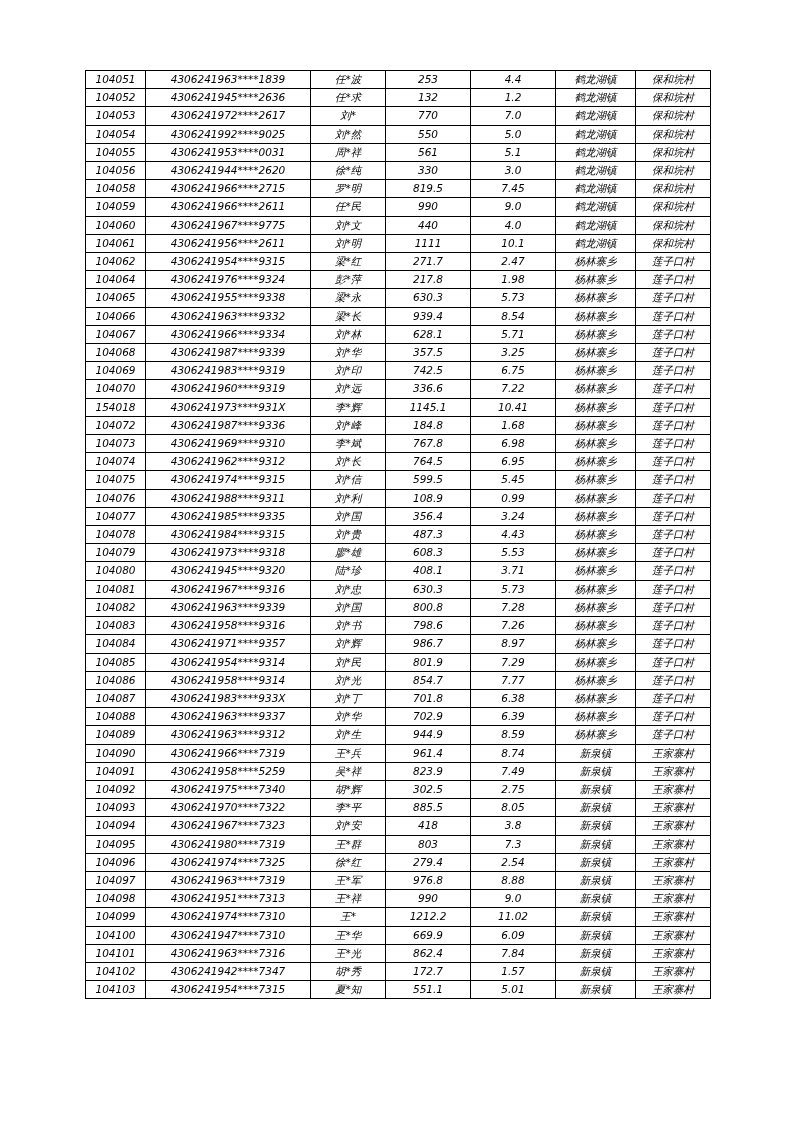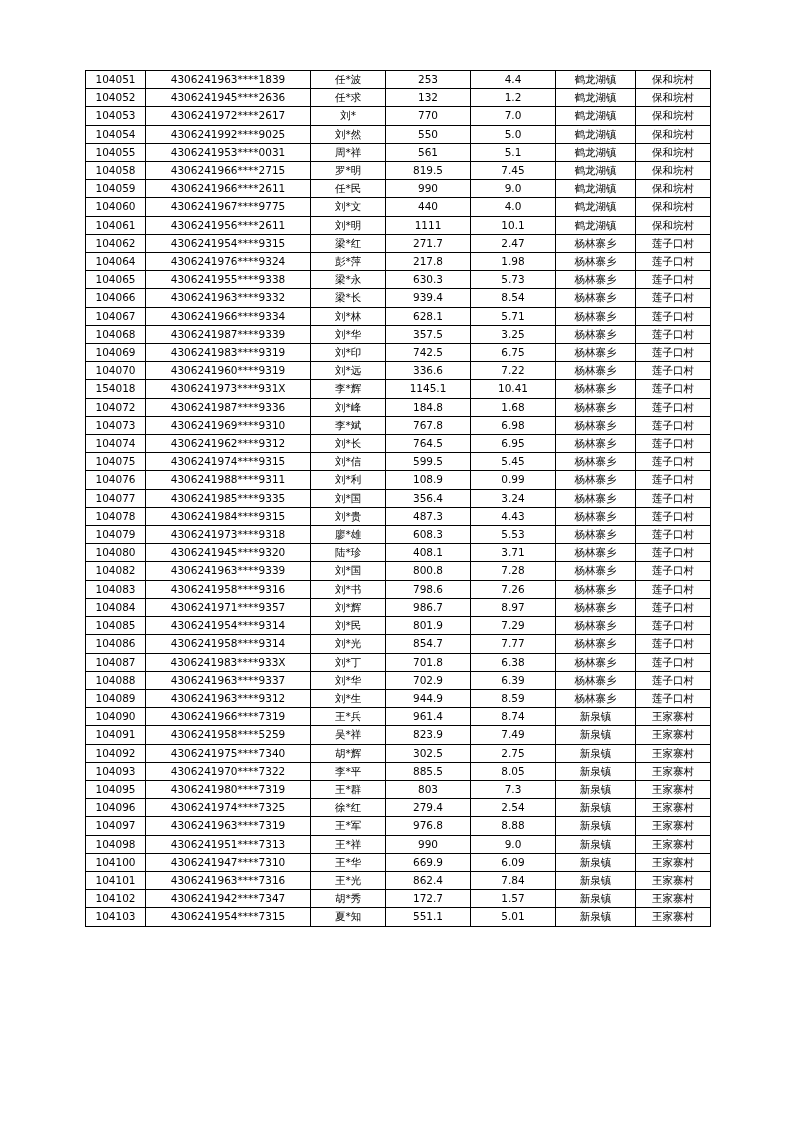--- a/index.html
+++ b/index.html
@@ -14,20 +14,21 @@
     background: #ffffff;
     font-family: "DejaVu Sans", "Liberation Sans", sans-serif;
     color: #000000;
   }
   table.records {
     position: absolute;
     left: 85px;
     top: 70px;
     border-collapse: collapse;
     table-layout: fixed;
+    font-style: italic;
   }
   table.records td {
     border: 1px solid #000000;
     font-size: 10.5px;
     text-align: center;
     vertical-align: middle;
     height: 17.2px;
     line-height: 17.2px;
     padding: 0;
     white-space: nowrap;
@@ -95,20 +96,29 @@
         <tr>
           <td>104055</td>
           <td>4306241953****0031</td>
           <td>周*祥</td>
           <td>561</td>
           <td>5.1</td>
           <td>鹤龙湖镇</td>
           <td>保和垸村</td>
         </tr>
         <tr>
+          <td>104056</td>
+          <td>4306241944****2620</td>
+          <td>徐*纯</td>
+          <td>330</td>
+          <td>3.0</td>
+          <td>鹤龙湖镇</td>
+          <td>保和垸村</td>
+        </tr>
+        <tr>
           <td>104058</td>
           <td>4306241966****2715</td>
           <td>罗*明</td>
           <td>819.5</td>
           <td>7.45</td>
           <td>鹤龙湖镇</td>
           <td>保和垸村</td>
         </tr>
         <tr>
           <td>104059</td>
@@ -293,20 +303,29 @@
         <tr>
           <td>104080</td>
           <td>4306241945****9320</td>
           <td>陆*珍</td>
           <td>408.1</td>
           <td>3.71</td>
           <td>杨林寨乡</td>
           <td>莲子口村</td>
         </tr>
         <tr>
+          <td>104081</td>
+          <td>4306241967****9316</td>
+          <td>刘*忠</td>
+          <td>630.3</td>
+          <td>5.73</td>
+          <td>杨林寨乡</td>
+          <td>莲子口村</td>
+        </tr>
+        <tr>
           <td>104082</td>
           <td>4306241963****9339</td>
           <td>刘*国</td>
           <td>800.8</td>
           <td>7.28</td>
           <td>杨林寨乡</td>
           <td>莲子口村</td>
         </tr>
         <tr>
           <td>104083</td>
@@ -401,20 +420,29 @@
         <tr>
           <td>104093</td>
           <td>4306241970****7322</td>
           <td>李*平</td>
           <td>885.5</td>
           <td>8.05</td>
           <td>新泉镇</td>
           <td>王家寨村</td>
         </tr>
         <tr>
+          <td>104094</td>
+          <td>4306241967****7323</td>
+          <td>刘*安</td>
+          <td>418</td>
+          <td>3.8</td>
+          <td>新泉镇</td>
+          <td>王家寨村</td>
+        </tr>
+        <tr>
           <td>104095</td>
           <td>4306241980****7319</td>
           <td>王*群</td>
           <td>803</td>
           <td>7.3</td>
           <td>新泉镇</td>
           <td>王家寨村</td>
         </tr>
         <tr>
           <td>104096</td>
@@ -437,20 +465,29 @@
         <tr>
           <td>104098</td>
           <td>4306241951****7313</td>
           <td>王*祥</td>
           <td>990</td>
           <td>9.0</td>
           <td>新泉镇</td>
           <td>王家寨村</td>
         </tr>
         <tr>
+          <td>104099</td>
+          <td>4306241974****7310</td>
+          <td>王*</td>
+          <td>1212.2</td>
+          <td>11.02</td>
+          <td>新泉镇</td>
+          <td>王家寨村</td>
+        </tr>
+        <tr>
           <td>104100</td>
           <td>4306241947****7310</td>
           <td>王*华</td>
           <td>669.9</td>
           <td>6.09</td>
           <td>新泉镇</td>
           <td>王家寨村</td>
         </tr>
         <tr>
           <td>104101</td>

